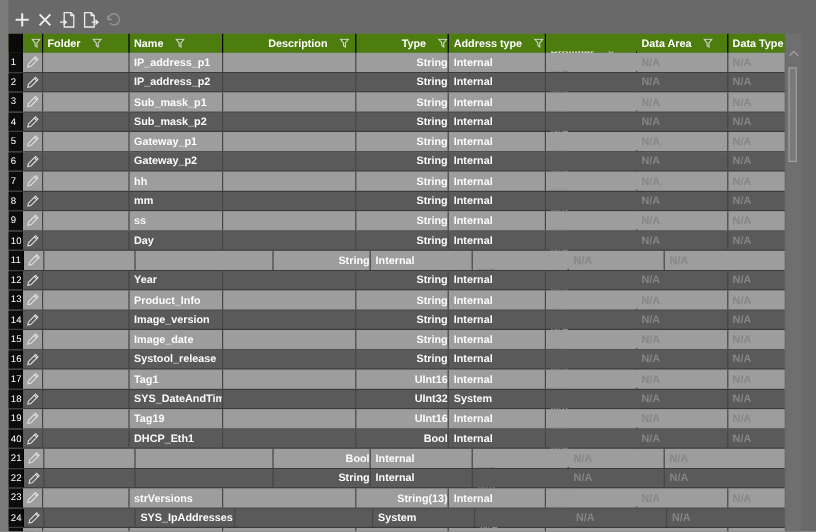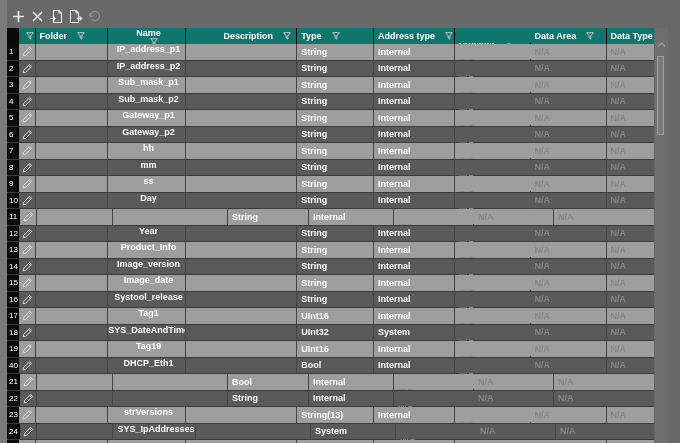--- a/index.html
+++ b/index.html
@@ -9,39 +9,39 @@
     -webkit-font-smoothing:antialiased;
   }
   .left-strip{position:absolute; left:0; top:0; width:7px; height:443px; background:#7b7b7b;}
   
   .toolbar{position:absolute; left:9px; top:5px; height:22px; display:flex; gap:1px; align-items:center;}
   .tbtn{width:18px; height:18px; display:flex; align-items:center; justify-content:center;
         background:transparent; border:none; padding:0; cursor:pointer;}
   .tbtn svg{display:block;}
   
   .grid{position:absolute; left:7px; top:28px; width:647px; height:415px; overflow:hidden;}
-  .hrow{display:flex; height:16px; background:#0f766e;}
+  .hrow{display:flex; height:16px; background:#4d7c0f;}
   .hcell{display:flex; align-items:center; box-sizing:border-box; padding-left:4px;
          color:#ffffff; font-size:9px; font-weight:bold; white-space:nowrap; overflow:hidden;
          border-right:1px solid #000;}
   .hcell .flt{margin-left:5px; flex:0 0 auto;}
   .row{display:flex; height:16.5px; box-sizing:border-box; border-bottom:1px solid #3b3b3b;}
   .row.light{background:#9d9d9d;}
   .row.dark{background:#5a5a5a;}
   .cell{box-sizing:border-box; padding-left:4px; display:flex; align-items:center;
         color:#fdfdfd; font-size:9px; font-weight:600; white-space:nowrap; overflow:hidden;
         border-right:1px solid #454545;}
   .cell.na{color:#868686;}
   .c-num{width:13px; background:#0c0c0c; color:#ffffff; font-size:8px; font-weight:400;
          padding-left:2px; border-right:1px solid #000;}
   .c-edit{width:17px; justify-content:center; padding-left:0;}
   .c-folder{width:76px;}
-  .c-name{width:83px;flex-direction:column;}
+  .c-name{width:83px;}
   .c-description{width:82px;margin-left:33px;}
-  .c-type{width:81px;}
+  .c-type{width:81px;justify-content:flex-end;}
   .c-address_type{width:85px;}
   .c-provider{width:80px;margin-top:15px;}
   .c-data_area{width:80px;}
   .c-data_type{width:50px; border-right:none;}
   .hcell.c-num{background:#0a0a0a;}
   .hcell.c-edit{justify-content:center; padding-left:0;}
   
   .vscroll{position:absolute; left:655px; top:28px; width:13px; height:415px; background:#6f6f6f;}
   .vscroll .up{position:absolute; left:0; top:12px; width:13px; height:10px;
                display:flex; align-items:center; justify-content:center; cursor:pointer;}

